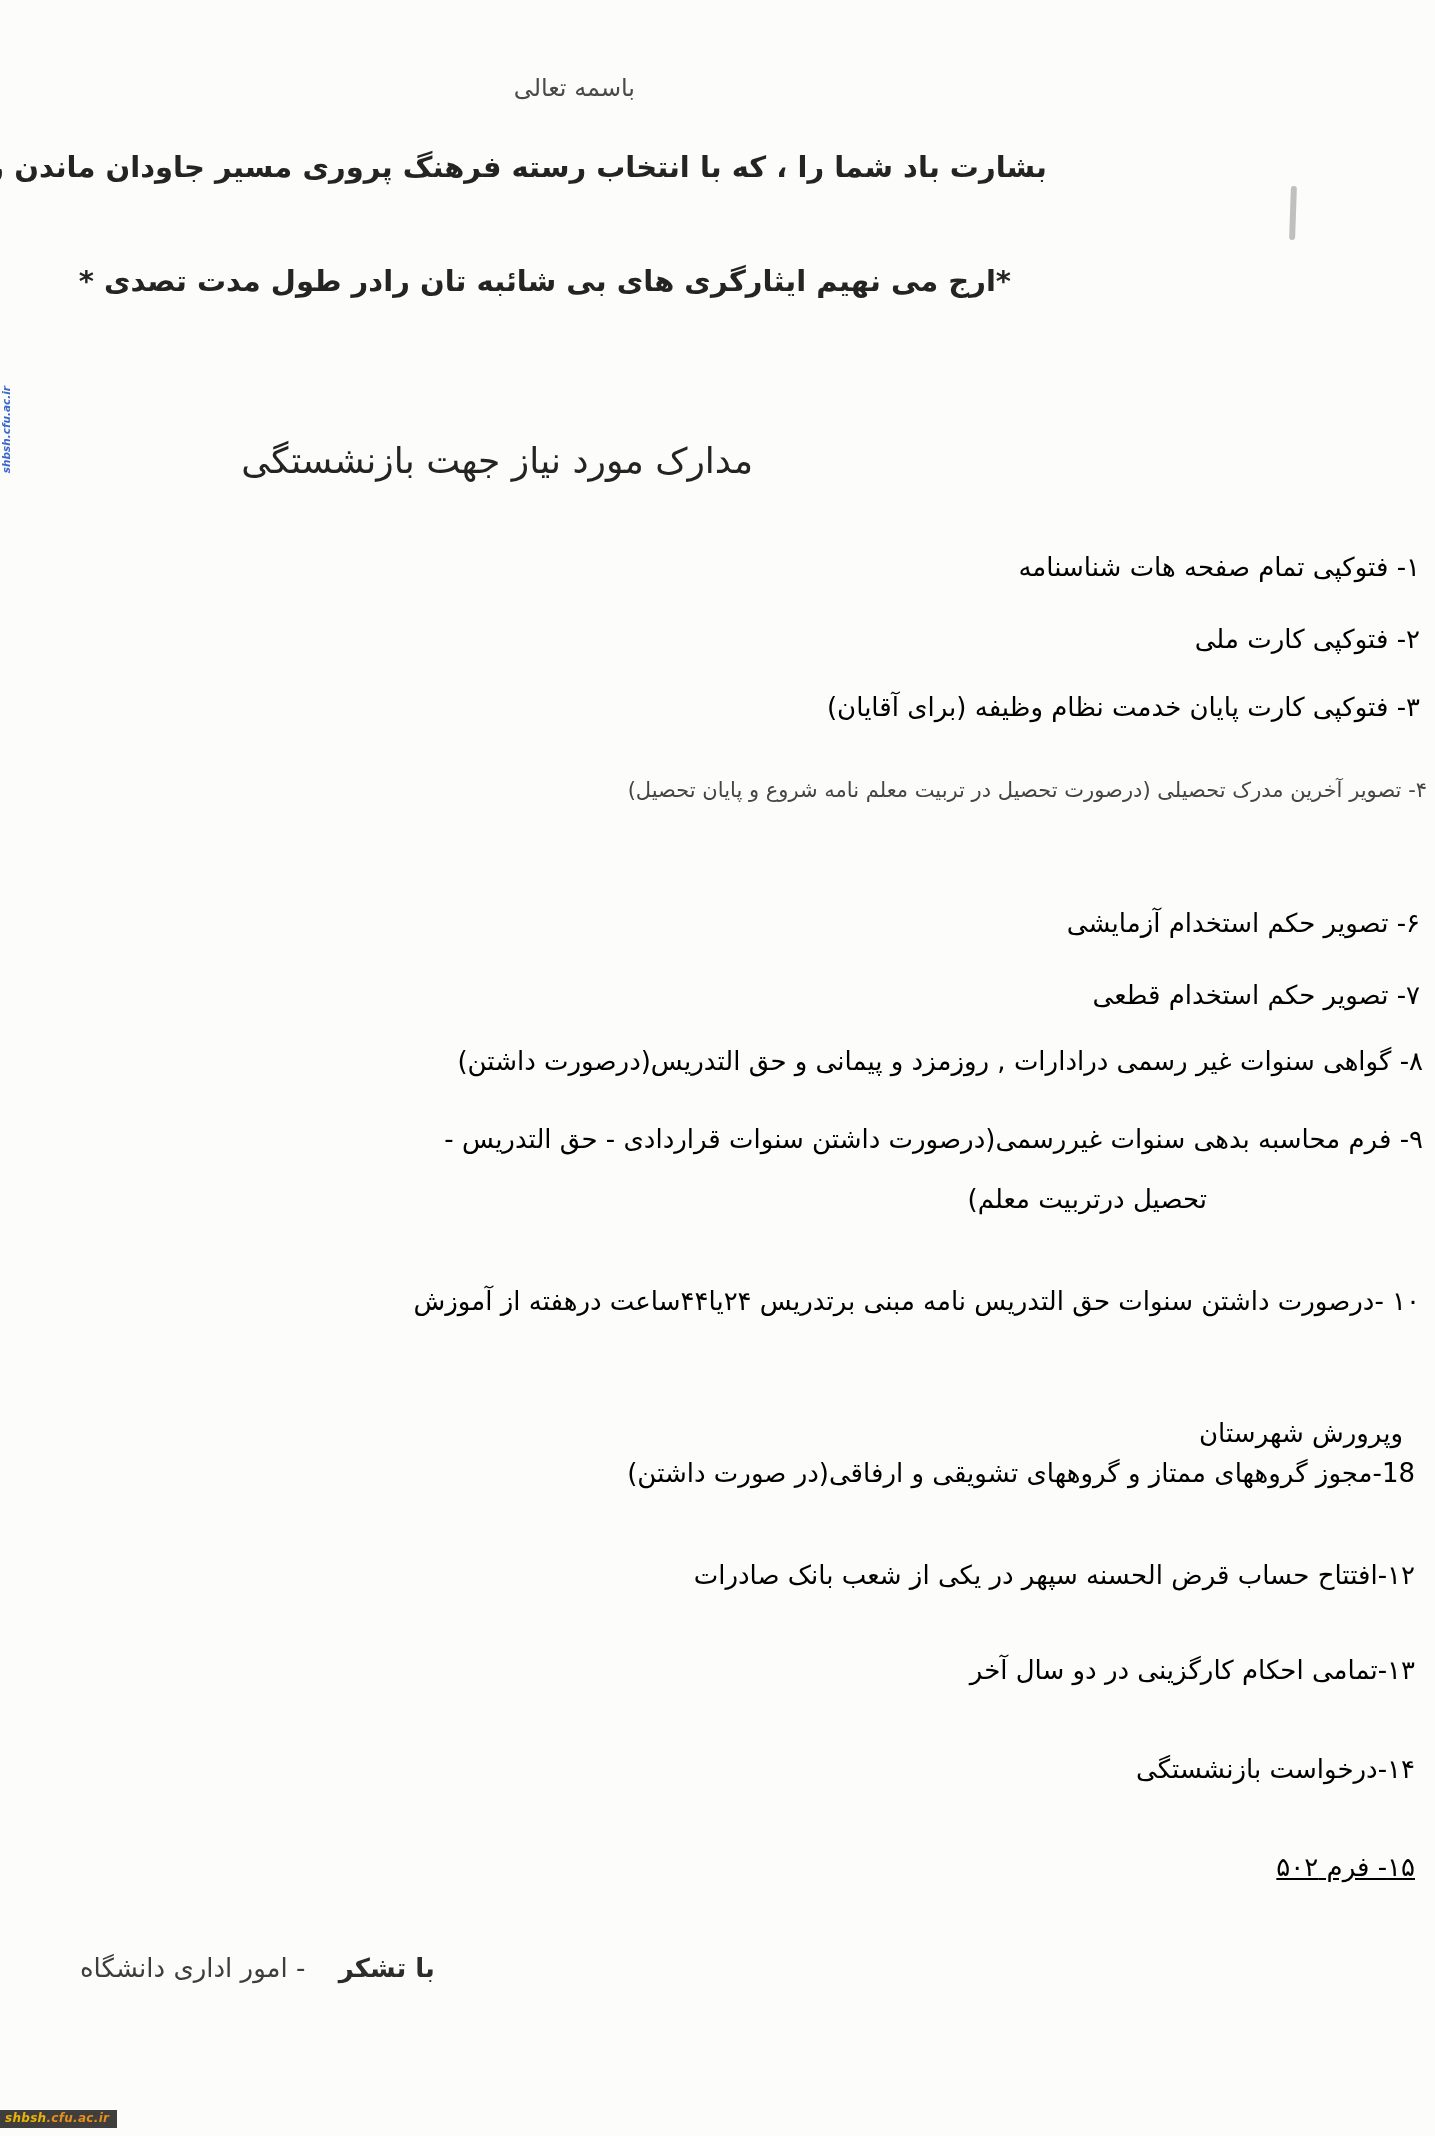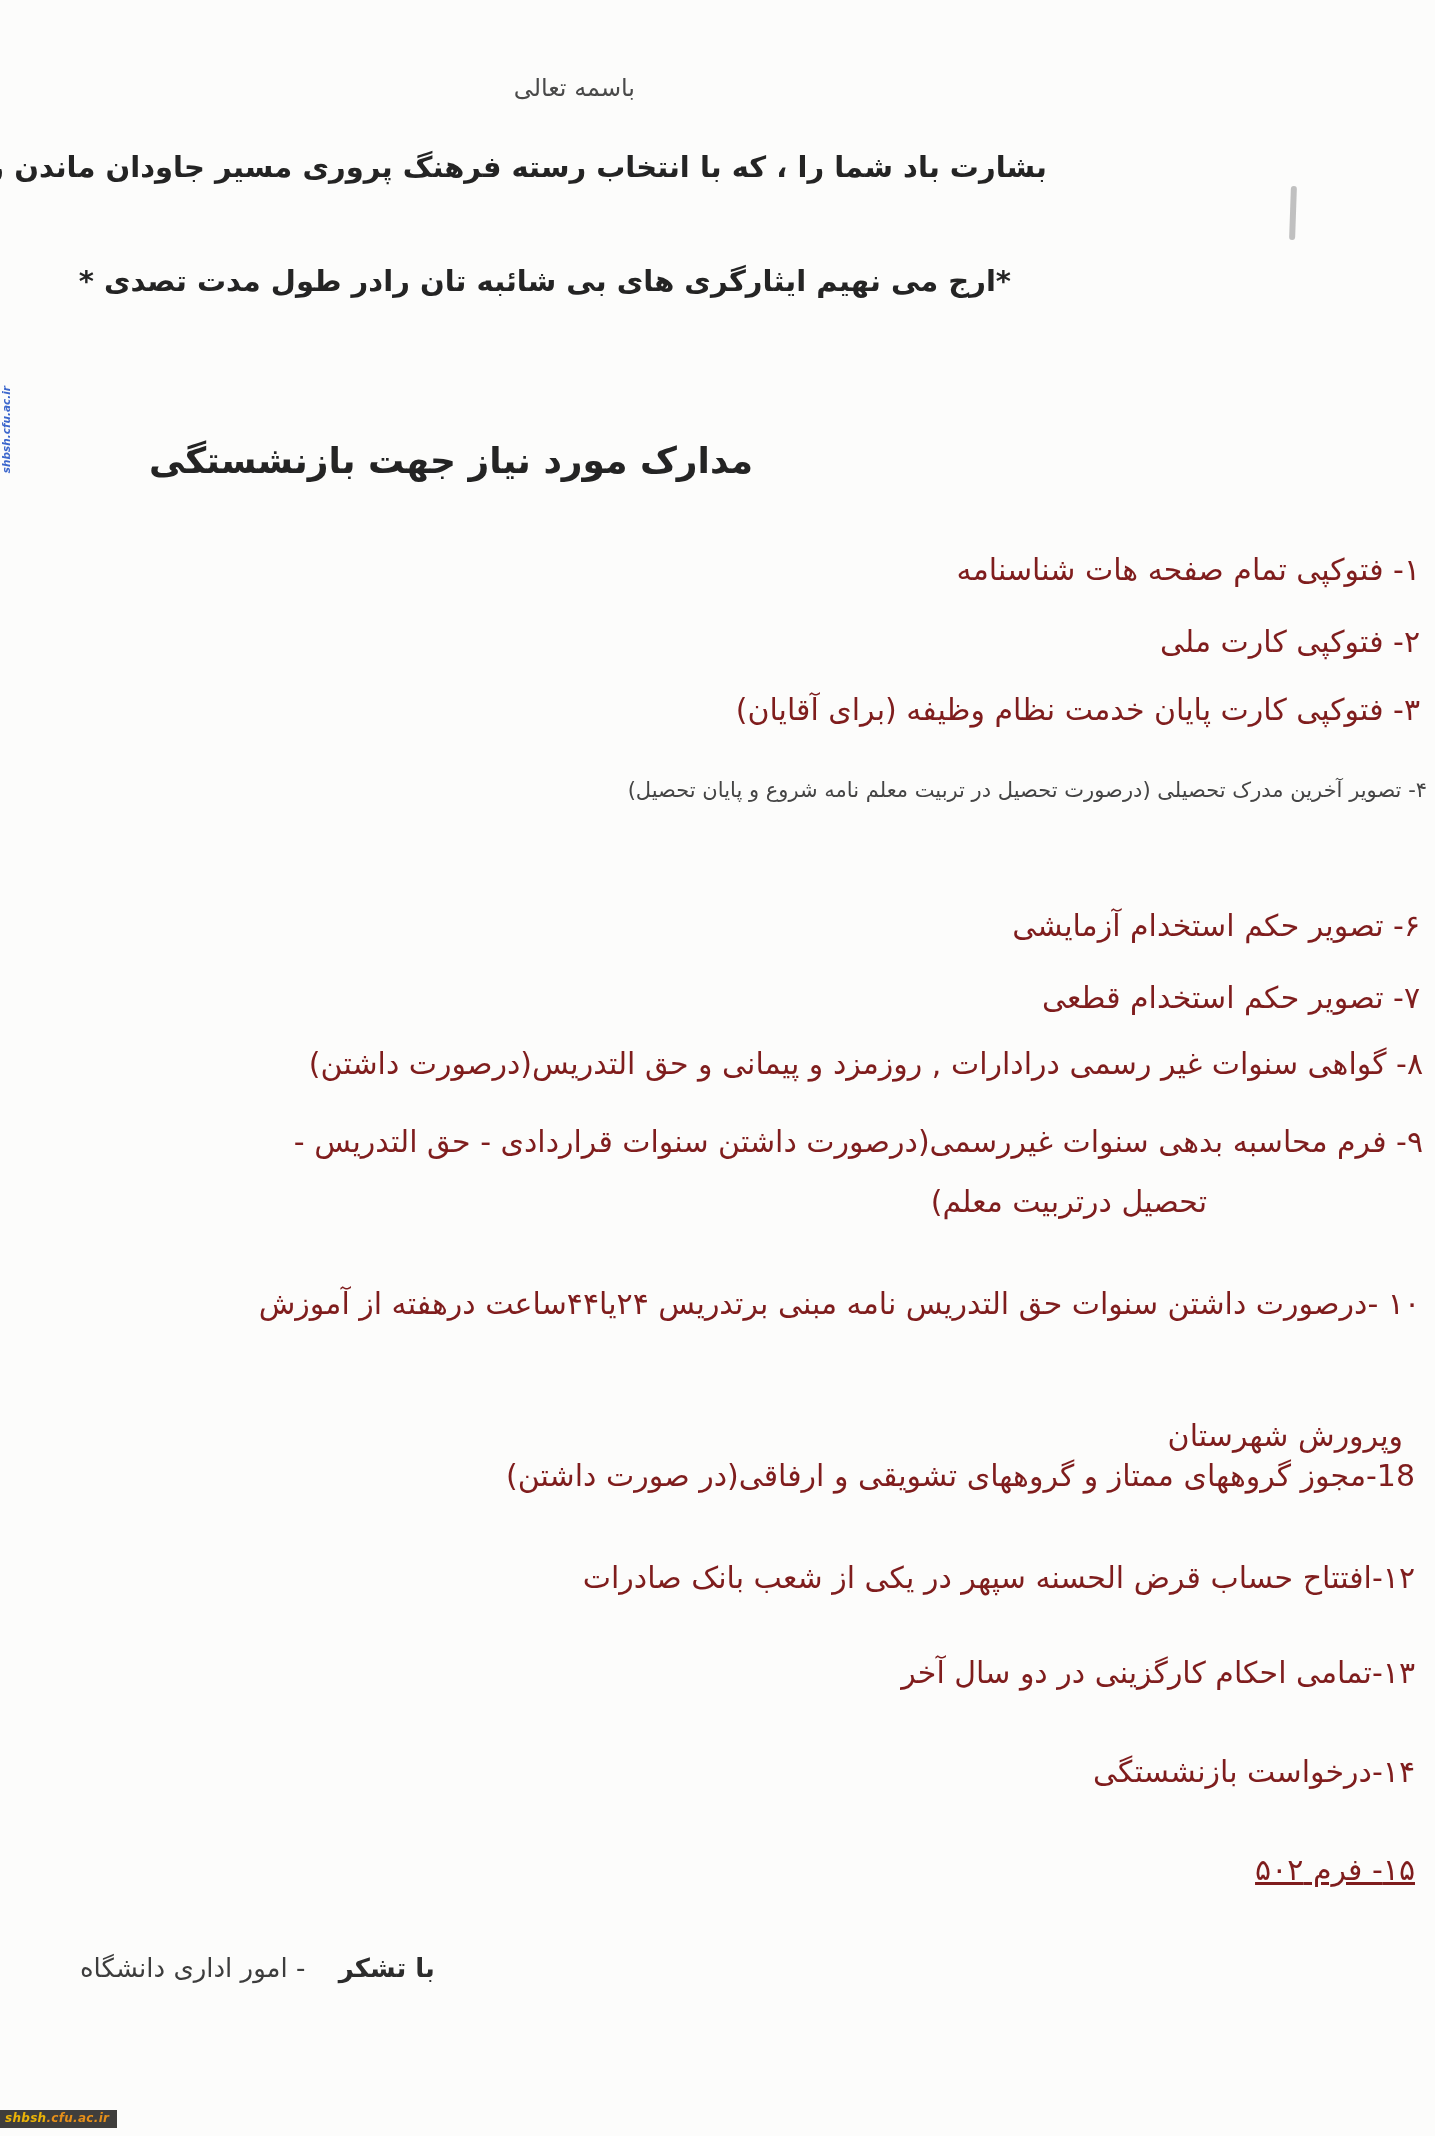--- a/index.html
+++ b/index.html
@@ -11,38 +11,38 @@
     background: #fcfcfb;
     overflow: hidden;
     font-family: "DejaVu Sans", sans-serif;
     color: #3a3a3a;
   }
   .line {
     position: absolute;
     direction: rtl;
     unicode-bidi: plaintext;
     white-space: nowrap;
-    font-size: 30px;
-    color: #7f1d1d;
+    font-size: 26px;
+    color: #000000;
     letter-spacing: 0px;
   }
   .bism {
     top: 74px; right: 800px;
     font-size: 24px; color: #4a4a4a;
   }
   .greet {
     font-weight: 700;
     color: #242424;
     font-size: 29px;
   }
   .g1 { top: 150px; right: 388px; }
   .g2 { top: 264px; right: 424px; margin-left: 34px; }
   .title {
     top: 440px; right: 682px;
-    font-size: 36px; font-weight: 700; color: #242424;
+    font-size: 36px; font-weight: 400; color: #242424;
   }
   .it1  { top: 552px;  right: 15px; }
   .it2  { top: 624px;  right: 15px; }
   .it3  { top: 692px;  right: 15px; }
   .it4  { top: 778px;  right: 8px; font-size: 21px; color: #454545; }
   .it5  { top: 833px;  right: 15px; }
   .it6  { top: 908px;  right: 15px; }
   .it7  { top: 980px;  right: 15px; }
   .it8  { top: 1046px; right: 12px; margin-left: 24px; }
   .it9a { top: 1124px; right: 12px; }

